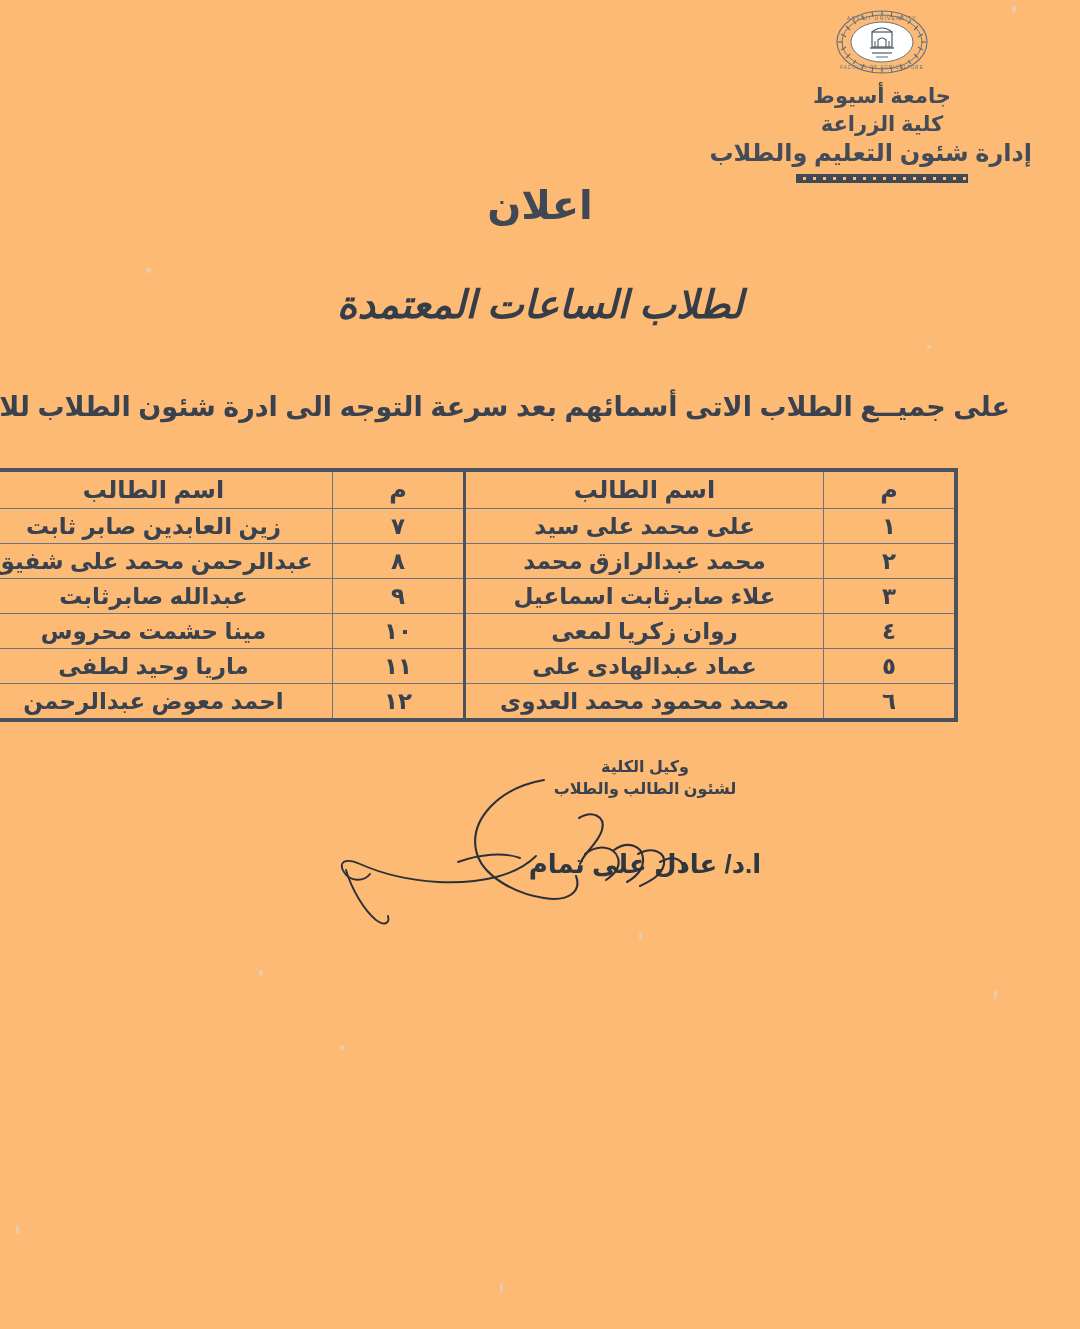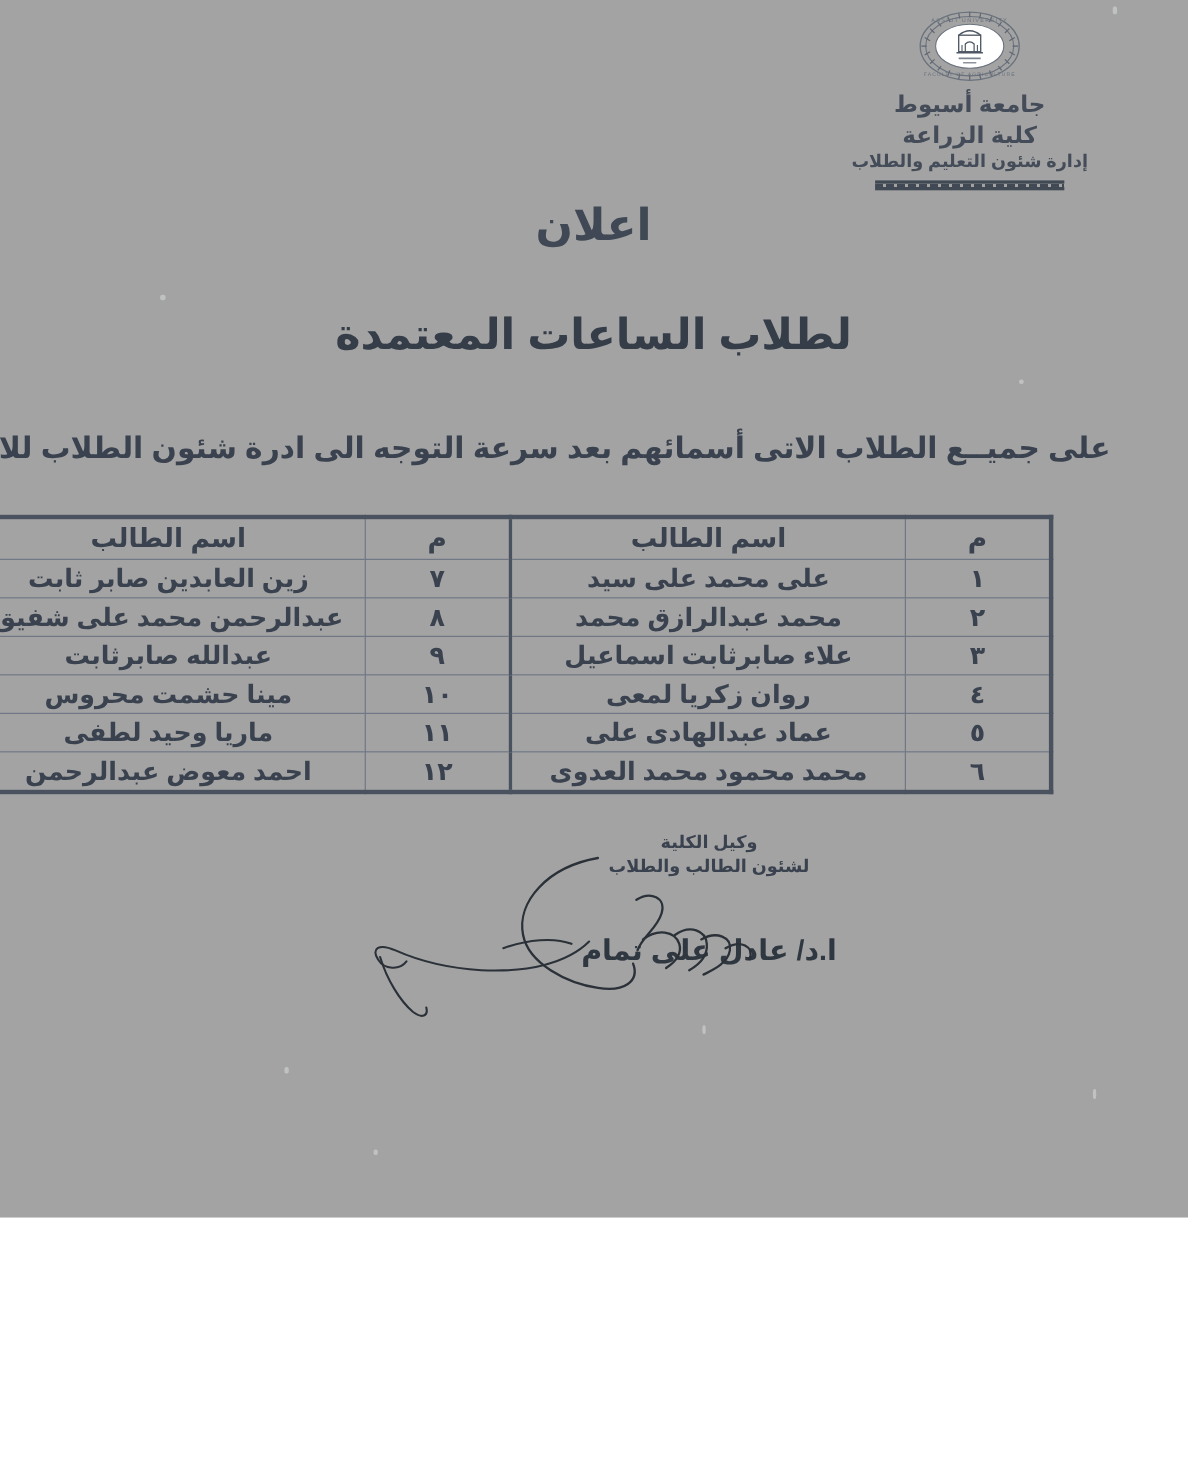--- a/index.html
+++ b/index.html
@@ -7,22 +7,22 @@
     margin: 0;
     padding: 0;
     background: #ffffff;
   }
   body {
     font-family: "Liberation Sans", "DejaVu Sans", sans-serif;
   }
   .page {
     position: relative;
     width: 1080px;
-    height: 1107px;
-    background: #a3a3a3;
+    height: 1329px;
+    background: #fdba74;
     overflow: hidden;
     color: #3a4450;
   }
 
   
   .speck {
     position: absolute;
     background: #d8dadd;
     opacity: .55;
     border-radius: 40%;
@@ -45,21 +45,21 @@
   .seal svg { display: block; }
 
   .lh-line {
     font-size: 21px;
     font-weight: bold;
     line-height: 1.32;
     color: #434c58;
     letter-spacing: 0px;
     white-space: nowrap;
   }
-  .lh-line.small { font-size: 16px; }
+  .lh-line.small { font-size: 24px; }
 
   .lh-rule {
     margin: 5px auto 0 auto;
     width: 172px;
     height: 9px;
     border-top: 3px solid #404954;
     border-bottom: 3px solid #404954;
     background:
       repeating-linear-gradient(to right,
         #404954 0px, #404954 7px,
@@ -83,20 +83,21 @@
   .title-sub {
     position: absolute;
     top: 282px;
     left: 0;
     right: 0;
     text-align: center;
     font-size: 39px;
     font-weight: bold;
     color: #353d48;
     letter-spacing: 1px;
+    font-style: italic;
   }
 
   
   .body-para {
     position: absolute;
     top: 388px;
     right: 70px;
     left: 70px;
     text-align: center;
     font-size: 27px;

